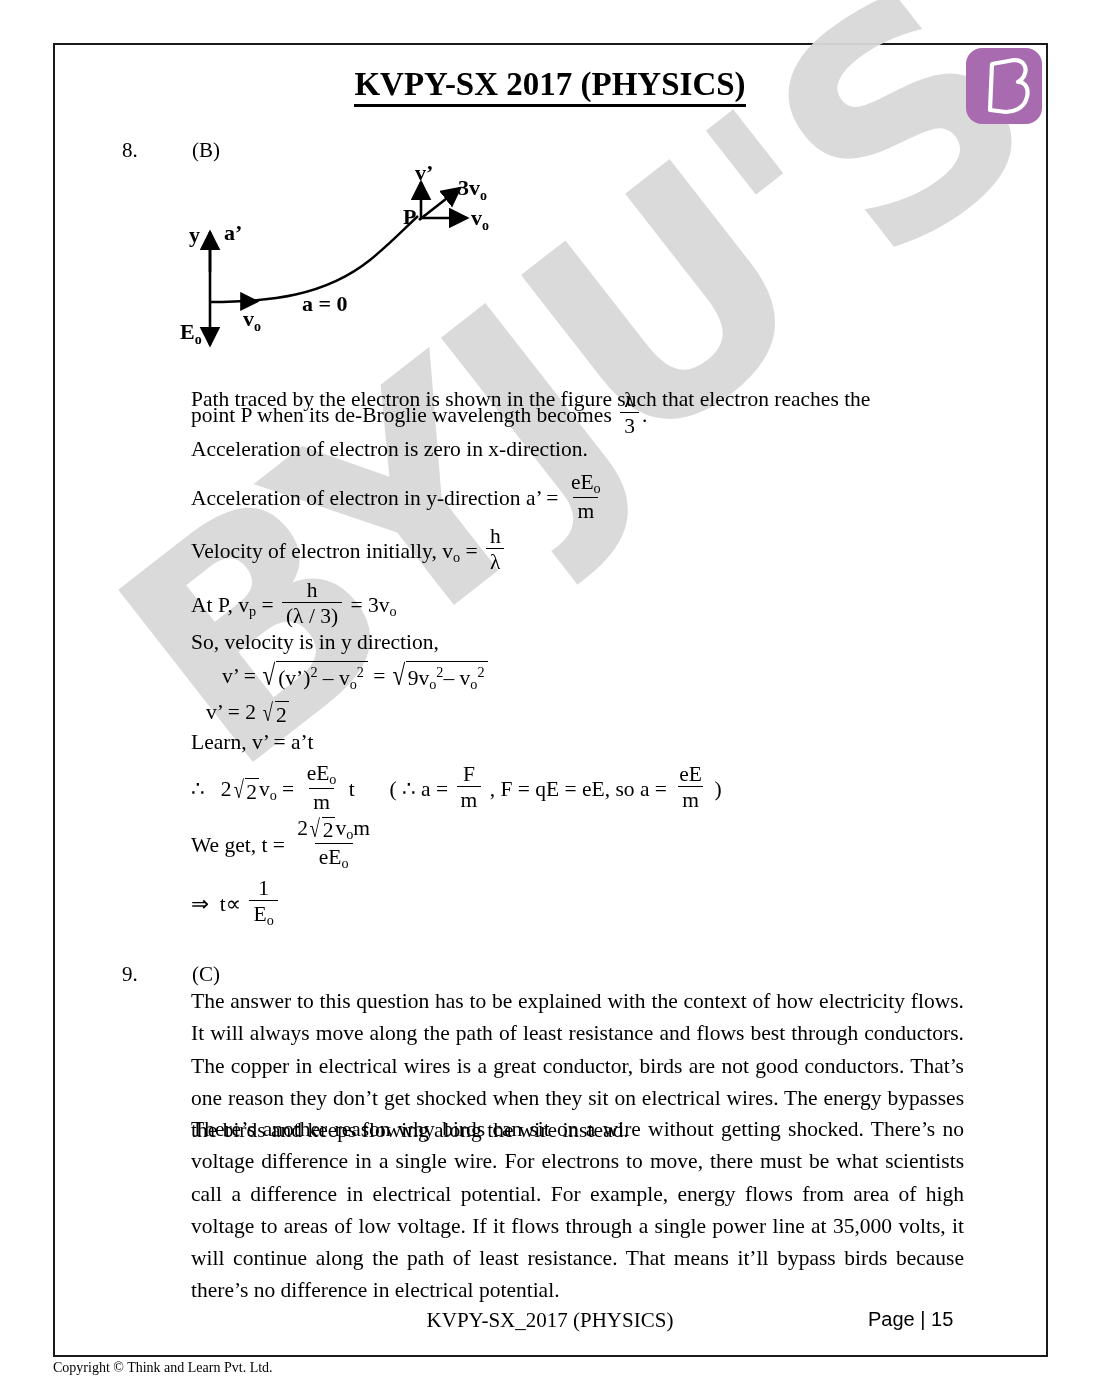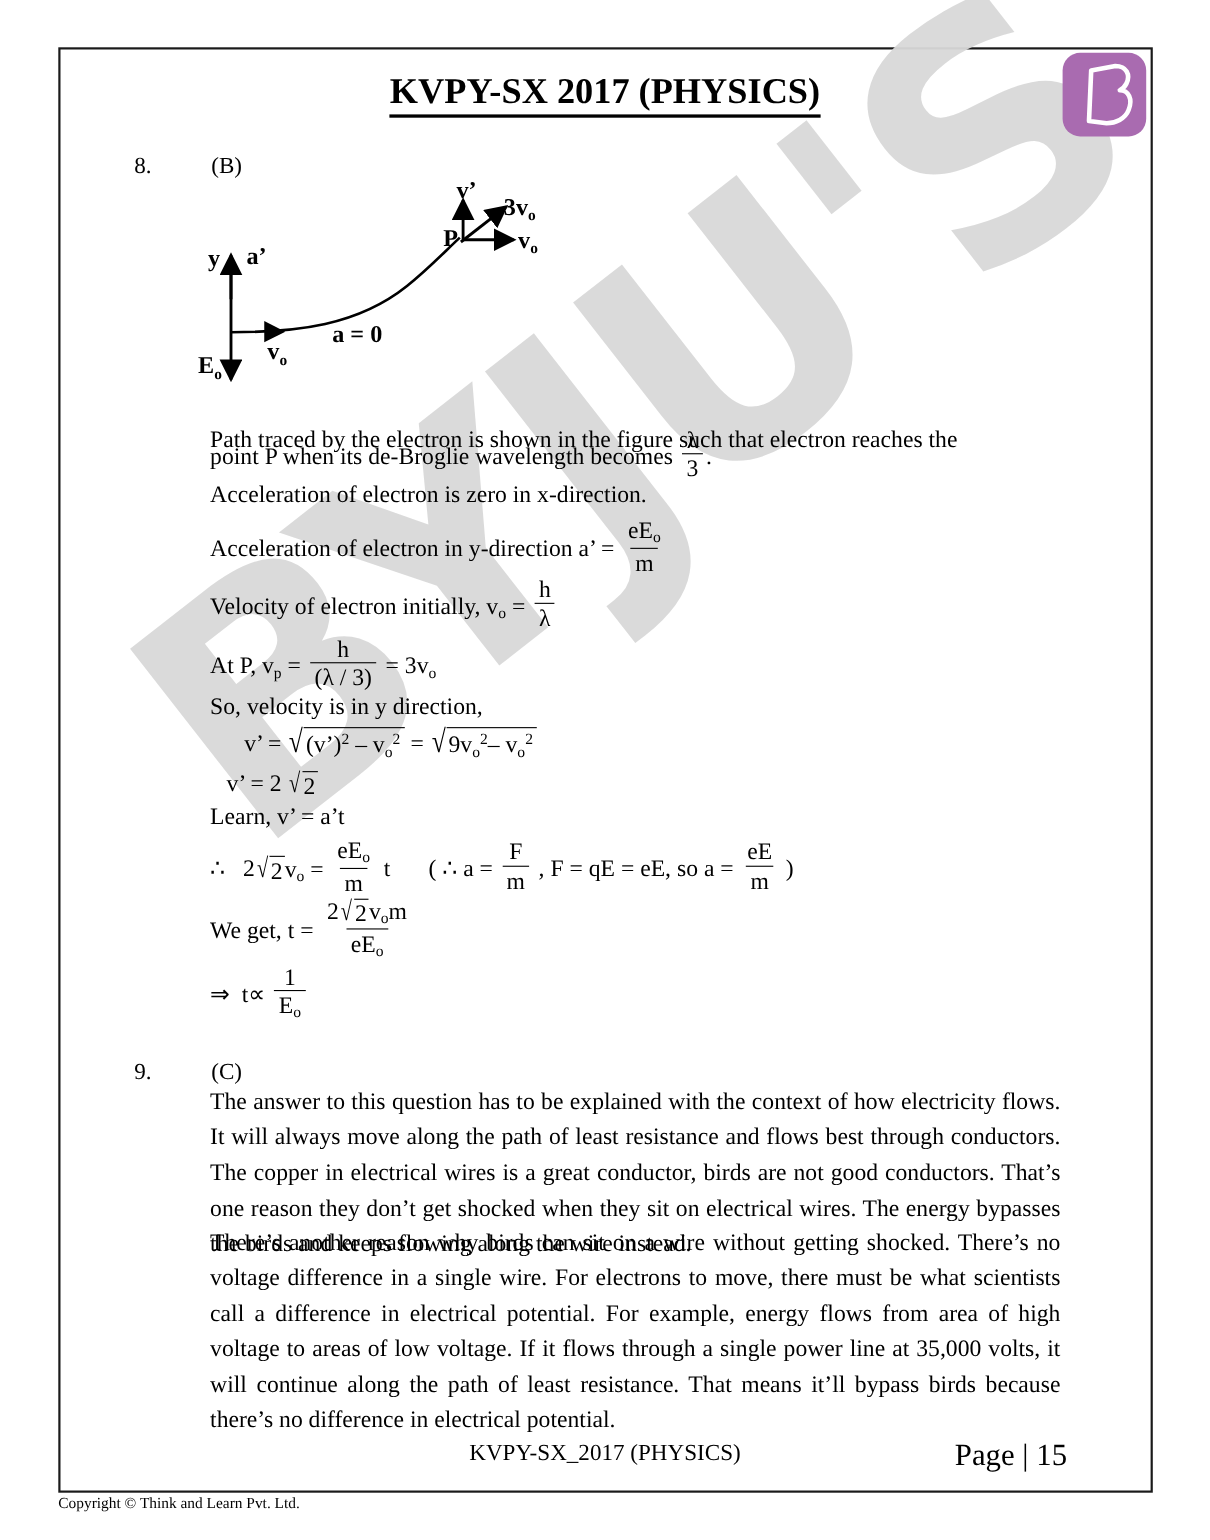--- a/index.html
+++ b/index.html
@@ -196,22 +196,22 @@
     top: 1308px;
     width: 1100px;
     text-align: center;
     font-size: 21px;
     font-family: "Liberation Serif", serif;
   }
   #footer-page {
     position: absolute;
     left: 868px;
     top: 1308px;
-    font-size: 28px;
-    font-family: Liberation Serif, serif;
+    font-size: 20px;
+    font-family: Liberation Sans, sans-serif;
   }
   #copyright {
     position: absolute;
     left: 53px;
     top: 1360px;
     font-family: Liberation Serif, serif;
     font-size: 14px;
     color: #000;
   }
 </style>

